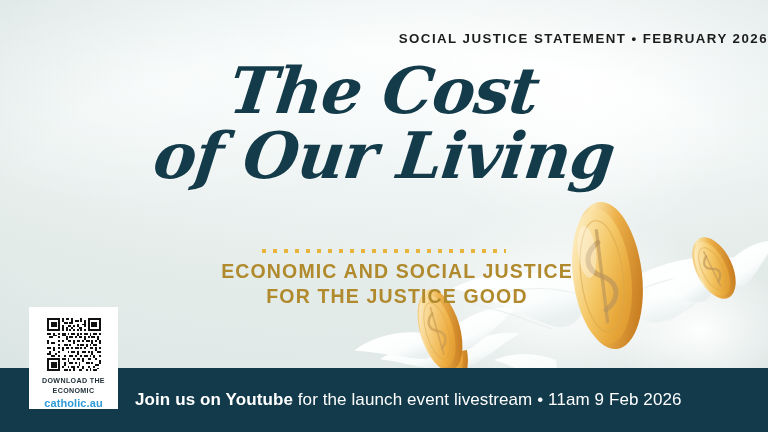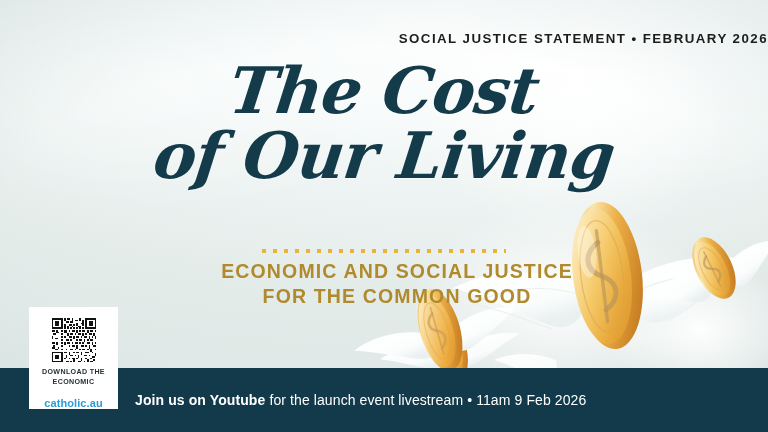--- a/index.html
+++ b/index.html
@@ -133,21 +133,21 @@
     height: 64px;
     background: #123a4a;
     z-index: 8;
   }
   .bar-text {
     position: absolute;
     left: 135px;
     top: 50%;
     transform: translateY(-50%);
     color: #ffffff;
-    font-size: 14px;
+    font-size: 17px;
     letter-spacing: 0.1px;
     white-space: nowrap;
   }
   .bar-text b { font-weight: bold; }
   .bar-text .reg { font-weight: normal; }
 
   
   .qr-card {
     position: absolute;
     left: 29px;
@@ -169,21 +169,21 @@
   .qr-caption {
     margin-top: 6px;
     font-size: 7.1px;
     font-weight: bold;
     letter-spacing: 0.35px;
     color: #22323a;
     text-align: center;
     line-height: 1.32;
   }
   .qr-url {
-    margin-top: 10px;
+    margin-top: 1px;
     font-size: 11px;
     font-weight: bold;
     color: #2e9bd6;
     letter-spacing: 0.1px;
   }
 </style>
 </head>
 <body>
 
 <div id="poster">
@@ -283,21 +283,21 @@
 
   <div class="title-wrap">
     <div class="title-line l1">The Cost</div>
     <div class="title-line l2">of Our Living</div>
   </div>
 
   <div class="dot-rule"></div>
 
   <div class="subtitle">
     <div>ECONOMIC AND SOCIAL JUSTICE</div>
-    <div>FOR THE COMMON GOOD</div>
+    <div>FOR THE JUSTICE GOOD</div>
   </div>
 
   <div class="bottom-bar">
     <div class="bar-text">
       <b>Join us on Youtube</b><span class="reg"> for the launch event livestream • 11am 9 Feb 2026</span>
     </div>
   </div>
 
   <div class="qr-card">
     <svg class="qr-img" viewBox="0 0 29 29" shape-rendering="crispEdges">

